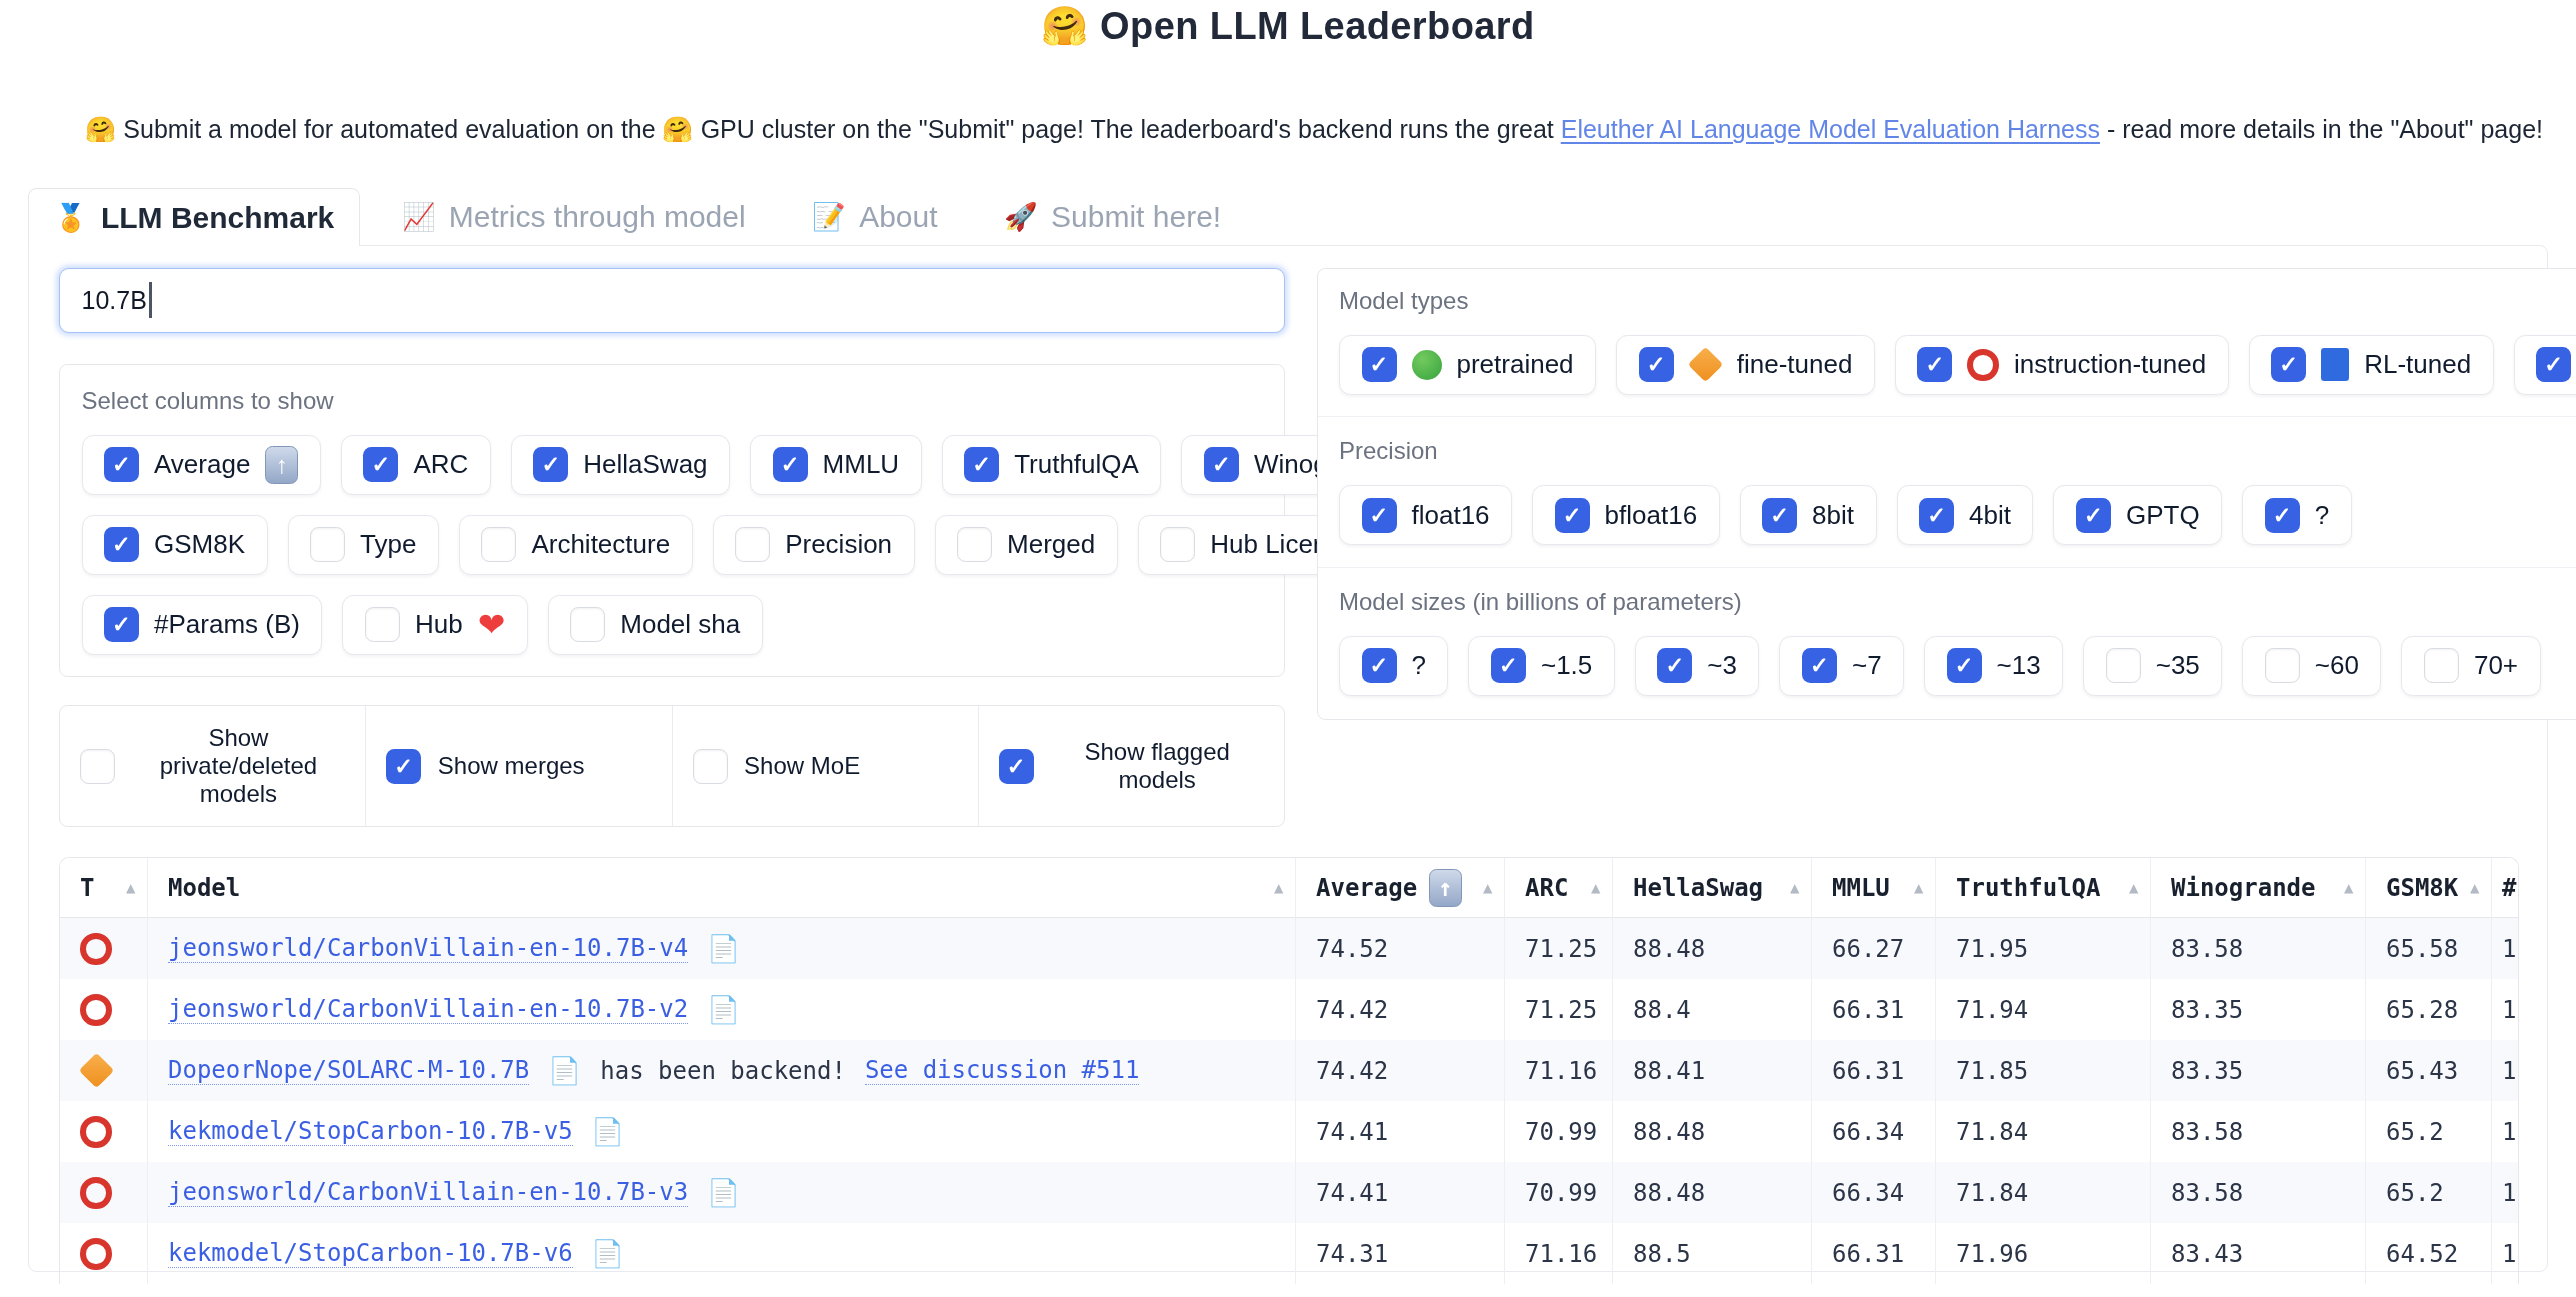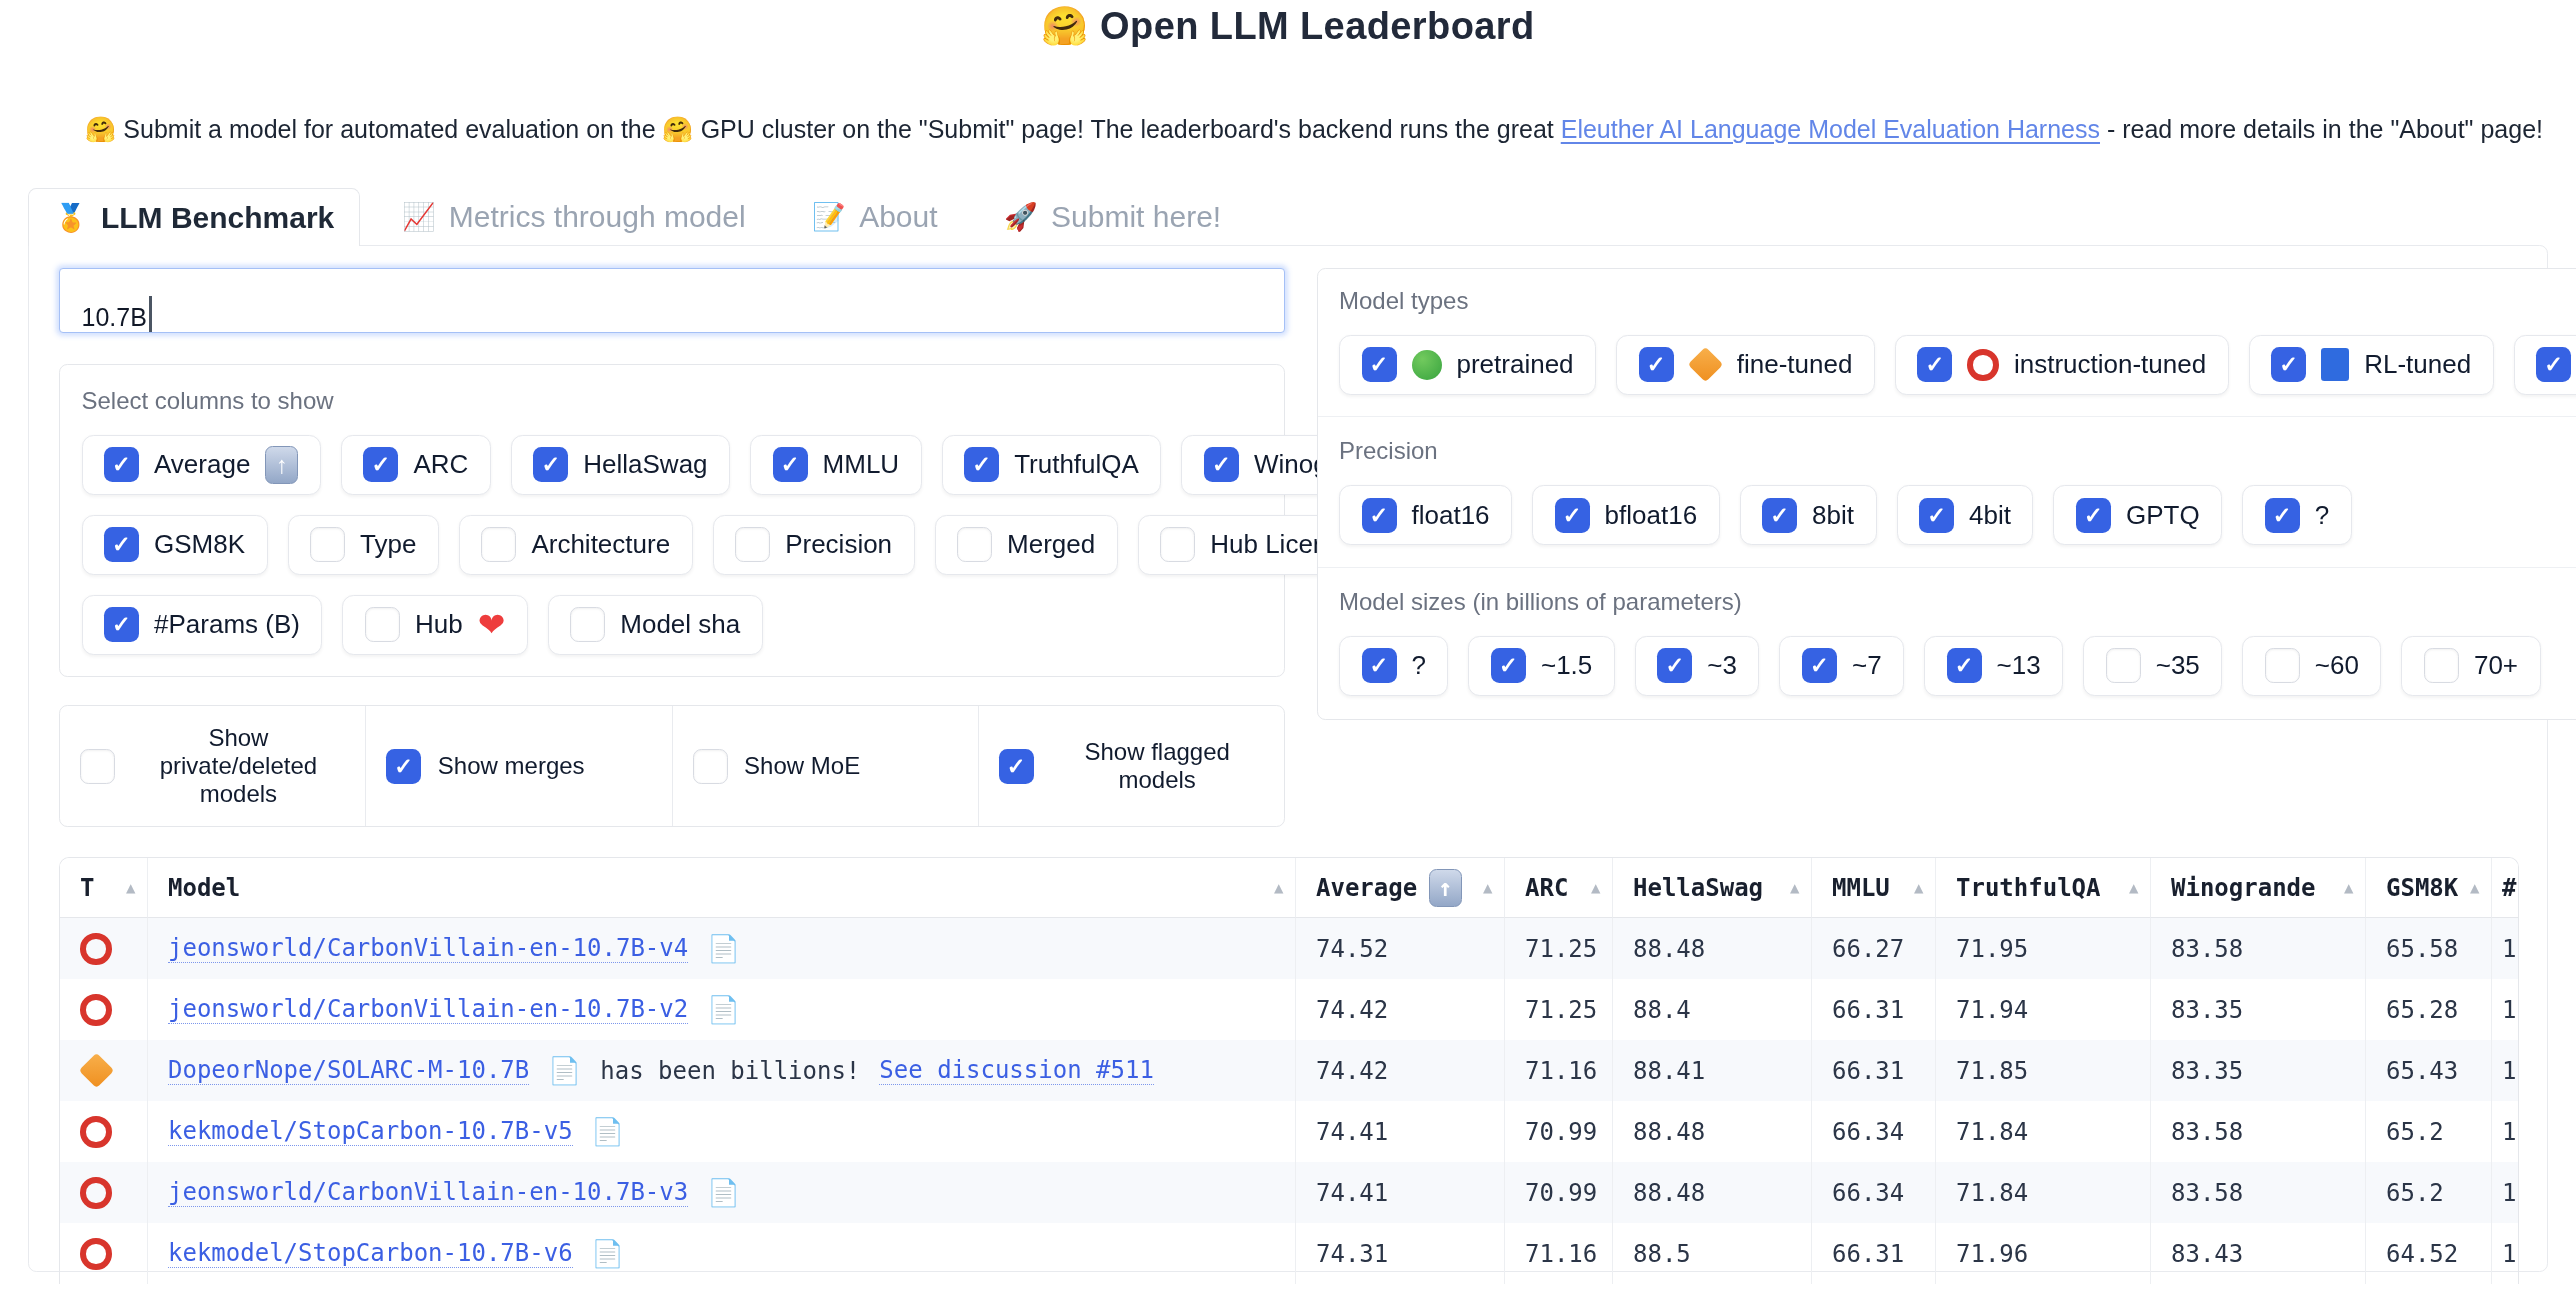--- a/index.html
+++ b/index.html
@@ -52,23 +52,23 @@
     height: 1027px;
     position: relative; z-index: 1;
     background: #fff;
   }
   
   .filters-top { display: flex; gap: 31.5px; align-items: flex-start; }
   .left-col { width: 1226px; flex: none; }
   .right-col { flex: 1; }
   .search-box {
     height: 65px;
-    border: 1.7px solid #a5c0f6; border-radius: 4px;
+    border: 1.7px solid #a5c0f6; border-radius: 10px;
     box-shadow: 0 0 5.8px 2.5px rgba(96,148,250,.28);
-    display: flex; align-items: flex-end;
+    display: flex; align-items: center;
     padding: 0 21.5px; font-size: 25px; color: #111827;
     background: #fff; cursor: text;
   }
   .caret { width: 2.5px; height: 36px; background: #4b5563; margin-left: 2.5px; }
   .panel { border: 0.8px solid #e5e7eb; border-radius: 8.3px; background: #fff; }
   .columns-panel { margin-top: 31.5px; padding: 21.5px 21.5px 21.5px 21.5px; }
   .panel-label { font-size: 24px; color: #6b7280; }
   .chips-row { display: flex; gap: 20px; margin-top: 20px; flex-wrap: nowrap; }
   .chip {
     display: inline-flex; align-items: center; gap: 15px;
@@ -437,21 +437,21 @@
         <div class="td">71.94</div>
         <div class="td">83.35</div>
         <div class="td">65.28</div>
         <div class="td last">1</div>
         <div class="td stripe">
           <span class="ic ic-diamond"></span>
         </div>
         <div class="td stripe">
           <a class="model-link">DopeorNope/SOLARC-M-10.7B</a>
           <span class="ic ic-page">📄</span>
-          <span class="flag-text">has been billions!</span>
+          <span class="flag-text">has been backend!</span>
           <a class="model-link">See discussion #511</a>
         </div>
         <div class="td stripe">74.42</div>
         <div class="td stripe">71.16</div>
         <div class="td stripe">88.41</div>
         <div class="td stripe">66.31</div>
         <div class="td stripe">71.85</div>
         <div class="td stripe">83.35</div>
         <div class="td stripe">65.43</div>
         <div class="td stripe last">1</div>

